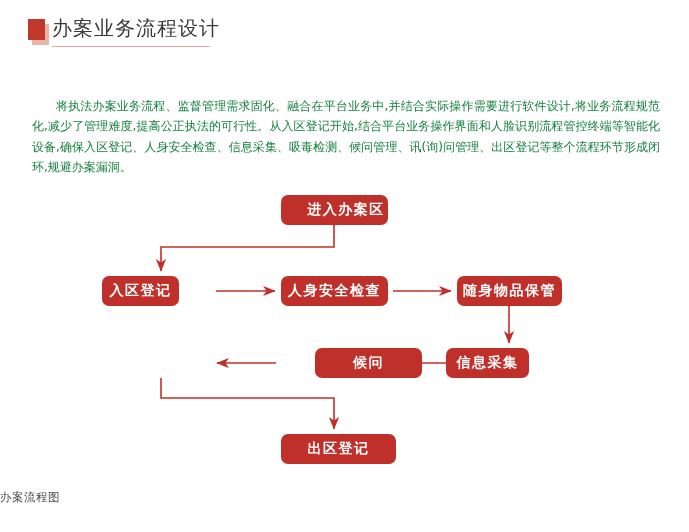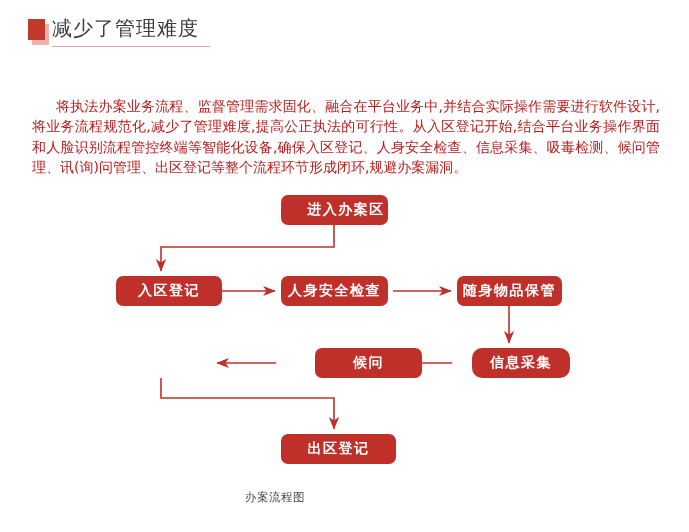--- a/index.html
+++ b/index.html
@@ -57,23 +57,23 @@
     height: 1px;
     background: #dfa79e;
   }
 
   
   .paragraph {
     position: absolute;
     left: 32px;
     top: 96px;
     width: 628px;
-    font-size: 14px;
+    font-size: 12px;
     line-height: 20.4px;
-    color: #b91c1c;
+    color: #15803d;
     text-align: justify;
     text-justify: inter-ideograph;
     text-indent: 24px;
     font-family: "DejaVu Sans", "Liberation Sans", sans-serif;
   }
 
   
   .flow {
     position: absolute;
     left: 0;
@@ -97,47 +97,47 @@
     display: flex;
     align-items: center;
     justify-content: center;
     height: 30px;
     font-family: "DejaVu Sans", "Liberation Sans", sans-serif;
     box-sizing: border-box;
     text-align: center;
     white-space: nowrap;
   }
   .n-enter   { left: 281px; top: 15px;  width: 107px; padding-left: 23px; }
-  .n-reg     { left: 116px; top: 96px;  width: 106px;  }
+  .n-reg     { left: 102px; top: 96px;  width: 77px;  }
   .n-safety  { left: 281px; top: 96px;  width: 107px; }
   .n-belong  { left: 457px; top: 96px;  width: 105px; }
   .n-inquiry { left: 112px; top: 168px; width: 99px;  }
   .n-wait    { left: 281px; top: 168px; width: 107px; margin-left: 34px; }
-  .n-collect { left: 472px; top: 168px; width: 98px; border-radius: 10px; }
+  .n-collect { left: 446px; top: 168px; width: 83px; }
   .n-exit    { left: 281px; top: 254px; width: 115px; }
 
   .caption {
     position: absolute;
     left: 0;
     top: 310px;
     width: 550px;
-    text-align: center;
+    text-align: left;
     font-size: 11.5px;
     color: #4a4a4a;
     letter-spacing: 0.5px;
     font-family: "DejaVu Sans", "Liberation Sans", sans-serif;
   }
 </style>
 </head>
 <body>
 
 <div class="title-block">
   <div class="title-marker-shadow"></div>
   <div class="title-marker"></div>
-  <div class="title-text">减少了管理难度</div>
+  <div class="title-text">办案业务流程设计</div>
   <div class="title-underline"></div>
 </div>
 
 <div class="paragraph">将执法办案业务流程、监督管理需求固化、融合在平台业务中,并结合实际操作需要进行软件设计,将业务流程规范化,减少了管理难度,提高公正执法的可行性。从入区登记开始,结合平台业务操作界面和人脸识别流程管控终端等智能化设备,确保入区登记、人身安全检查、信息采集、吸毒检测、候问管理、讯(询)问管理、出区登记等整个流程环节形成闭环,规避办案漏洞。</div>
 
 <div class="flow">
 
   <svg class="flow-svg" width="689" height="320">
     <defs>
       <marker id="arrow" markerWidth="9" markerHeight="9" refX="7.5" refY="3.2" orient="auto" markerUnits="strokeWidth">

